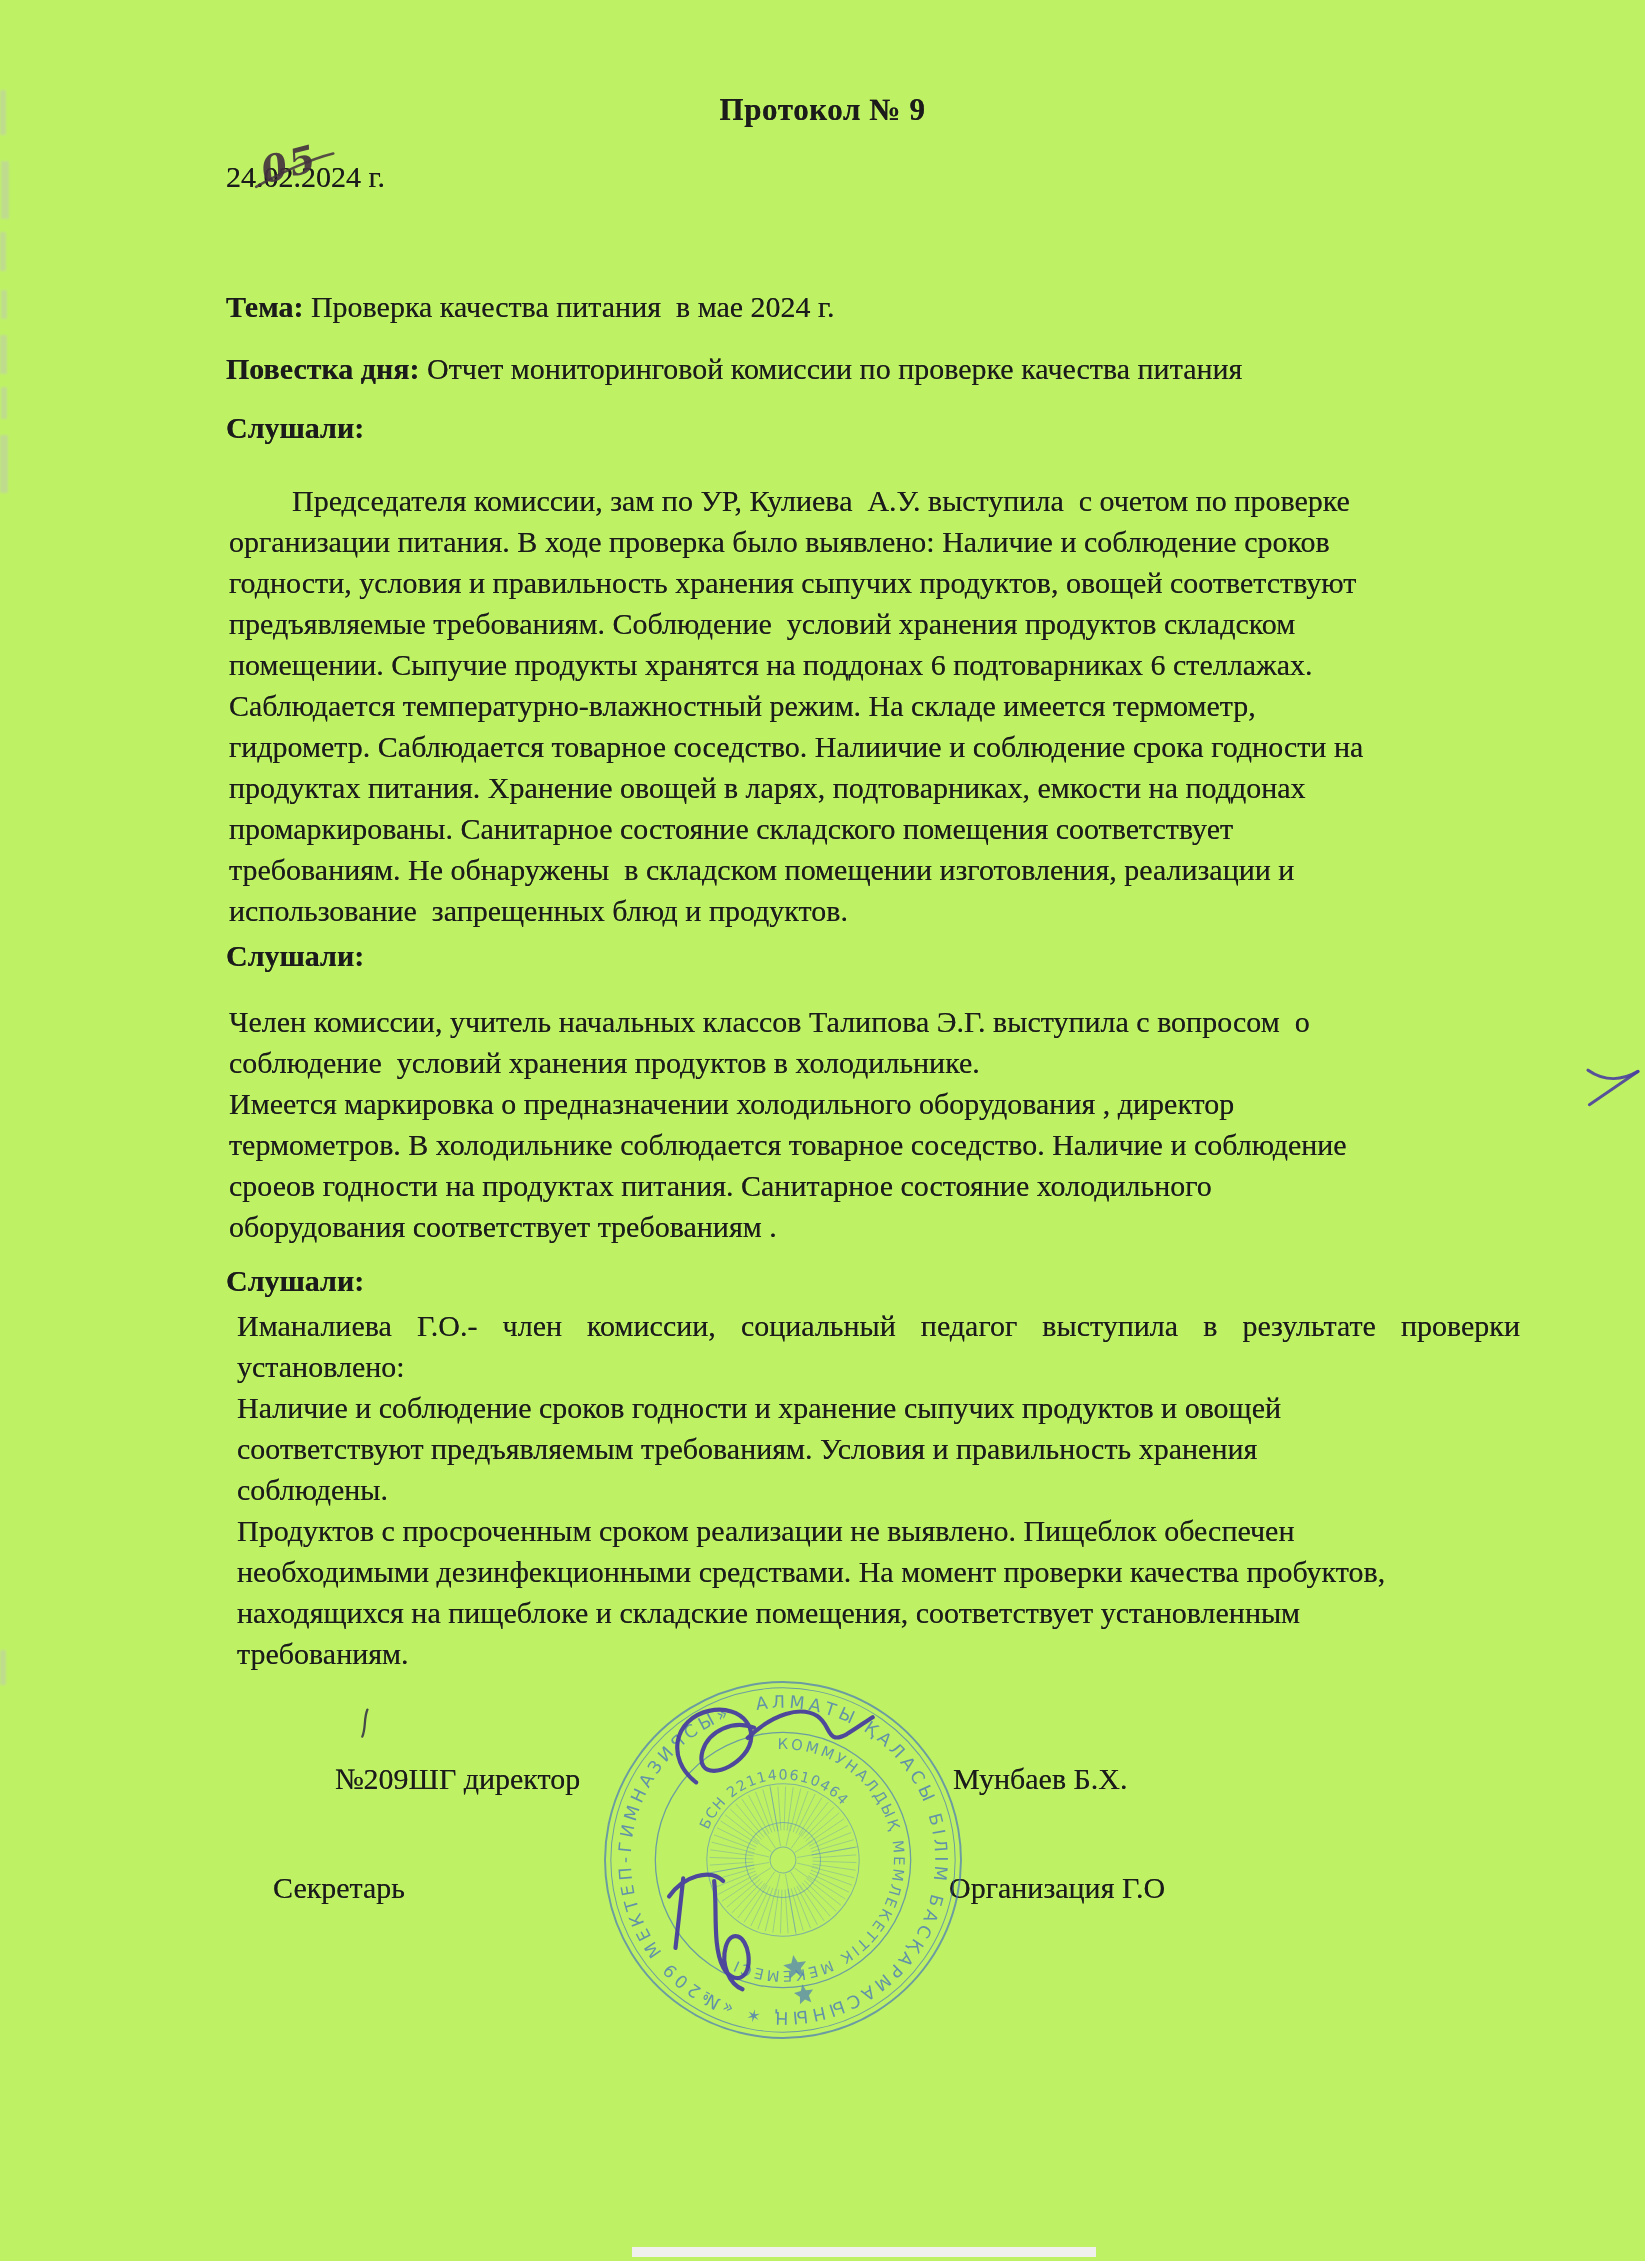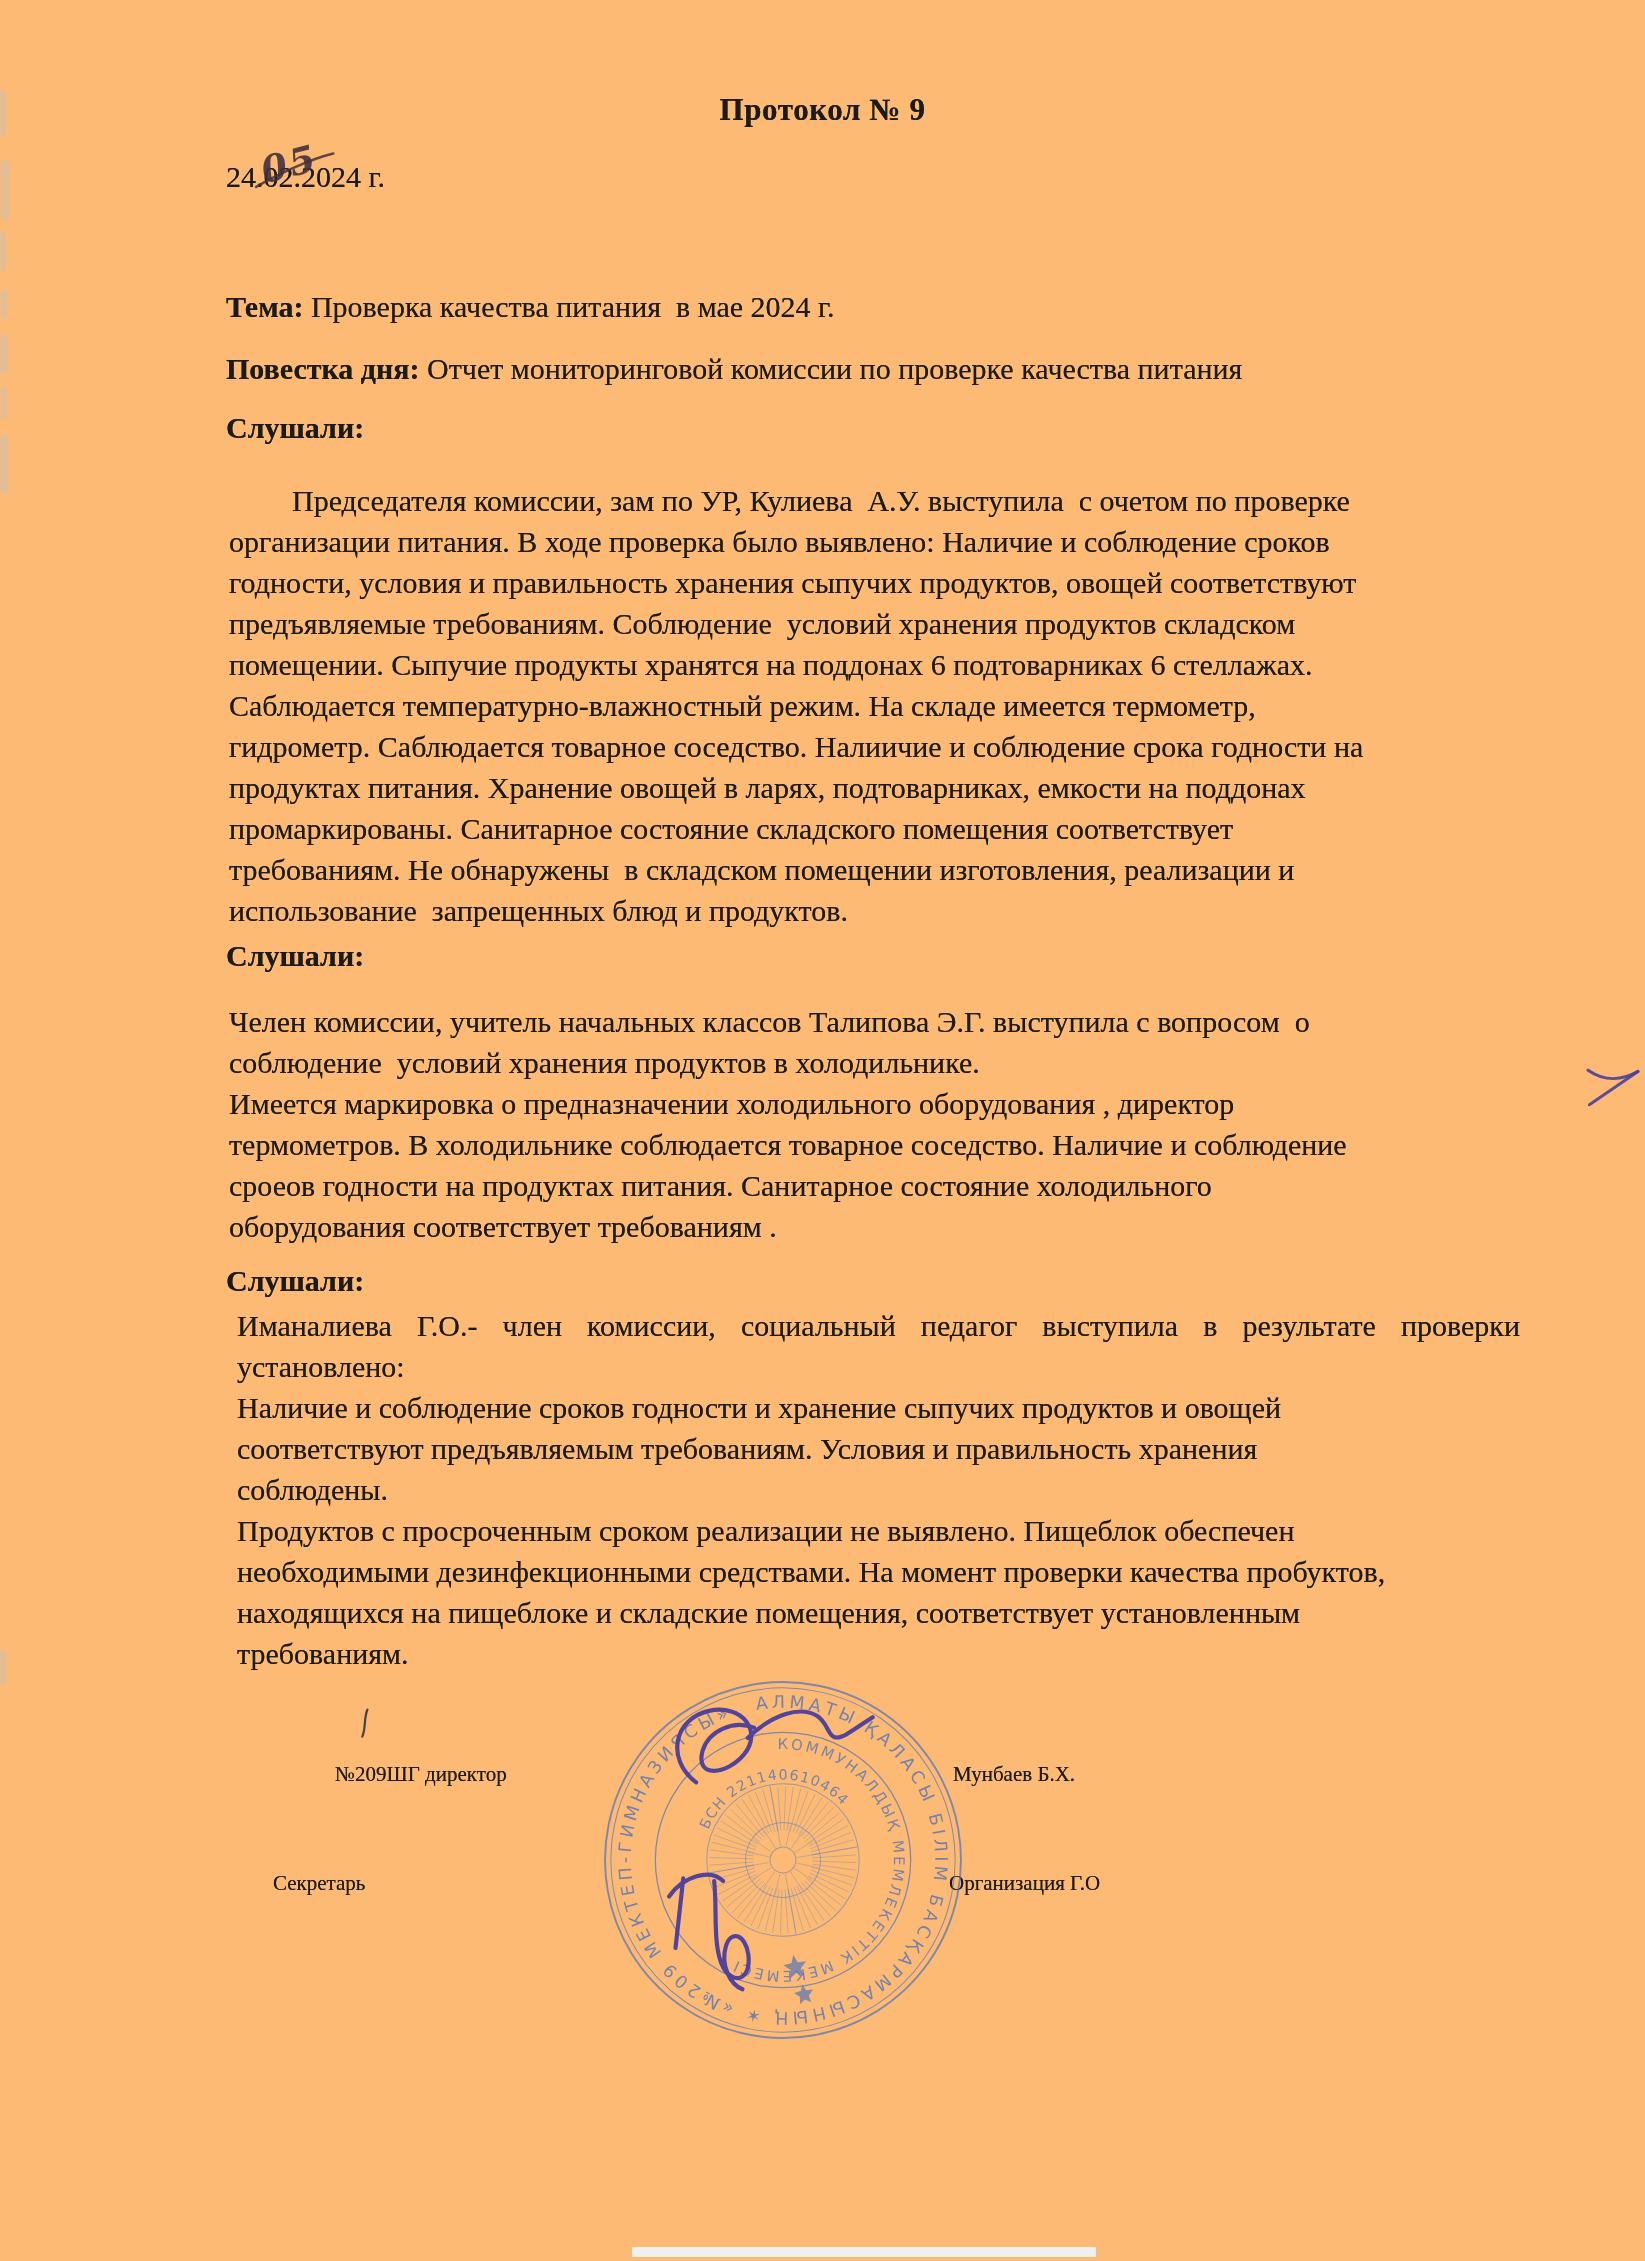--- a/index.html
+++ b/index.html
@@ -1,30 +1,30 @@
 <!DOCTYPE html>
 <html style="font-size:10.3px"><head>
 <meta charset="utf-8">
 <style>
   html,body{margin:0;padding:0;background:#ffffff;}
-  .page{position:relative;width:1645px;height:2261px;background:#fdba74;overflow:hidden;
+  .page{position:relative;width:1645px;height:2261px;background:#bef264;overflow:hidden;
         font-family:"Liberation Serif",serif;color:#1b1b1b;}
   .txt{position:absolute;font-size:30px;line-height:36px;white-space:pre;
        text-shadow:0 0 0.5px rgba(20,20,20,.7);}
   .b{font-weight:bold;}
   .title{position:absolute;top:92px;left:0;width:1645px;text-align:center;
          font-size:31px;font-weight:bold;letter-spacing:0.6px;
          text-shadow:0 0 0.5px rgba(20,20,20,.75);}
   .heading{position:absolute;left:226px;font-size:30px;font-weight:bold;white-space:pre;
            text-shadow:0 0 0.5px rgba(20,20,20,.75);}
   .para{position:absolute;left:229px;width:1283px;}
   .line{font-size:30px;line-height:41px;white-space:pre;text-shadow:0 0 0.5px rgba(20,20,20,.7);}
   .sec0 .line:first-child{text-indent:63px;}
   .sec2 .line:first-child{white-space:normal;text-align:justify;text-align-last:justify;width:1283px;}
-  .sig-label{position:absolute;font-size:21px;white-space:pre;text-shadow:0 0 0.5px rgba(20,20,20,.7);}
+  .sig-label{position:absolute;font-size:30px;white-space:pre;text-shadow:0 0 0.5px rgba(20,20,20,.7);}
   .hand05{position:absolute;left:261px;top:142px;font-family:"DejaVu Serif",serif;
           font-style:italic;font-weight:bold;font-size:37px;color:#43313f;
           transform:rotate(-14deg);letter-spacing:2.6px;opacity:.9;}
   .stamp-wrap{position:absolute;left:538px;top:1615px;width:490px;height:490px;
               transform:rotate(-10deg);opacity:.88;}
   .ink{position:absolute;}
   .edge-mark{position:absolute;background:#c2c2c2;opacity:.45;filter:blur(1.3px);}
   .bottom-smudge{position:absolute;left:632px;top:2247px;width:464px;height:10.3px;
                  background:#f0f0ef;}
   svg text{font-family:"DejaVu Sans",sans-serif;}

